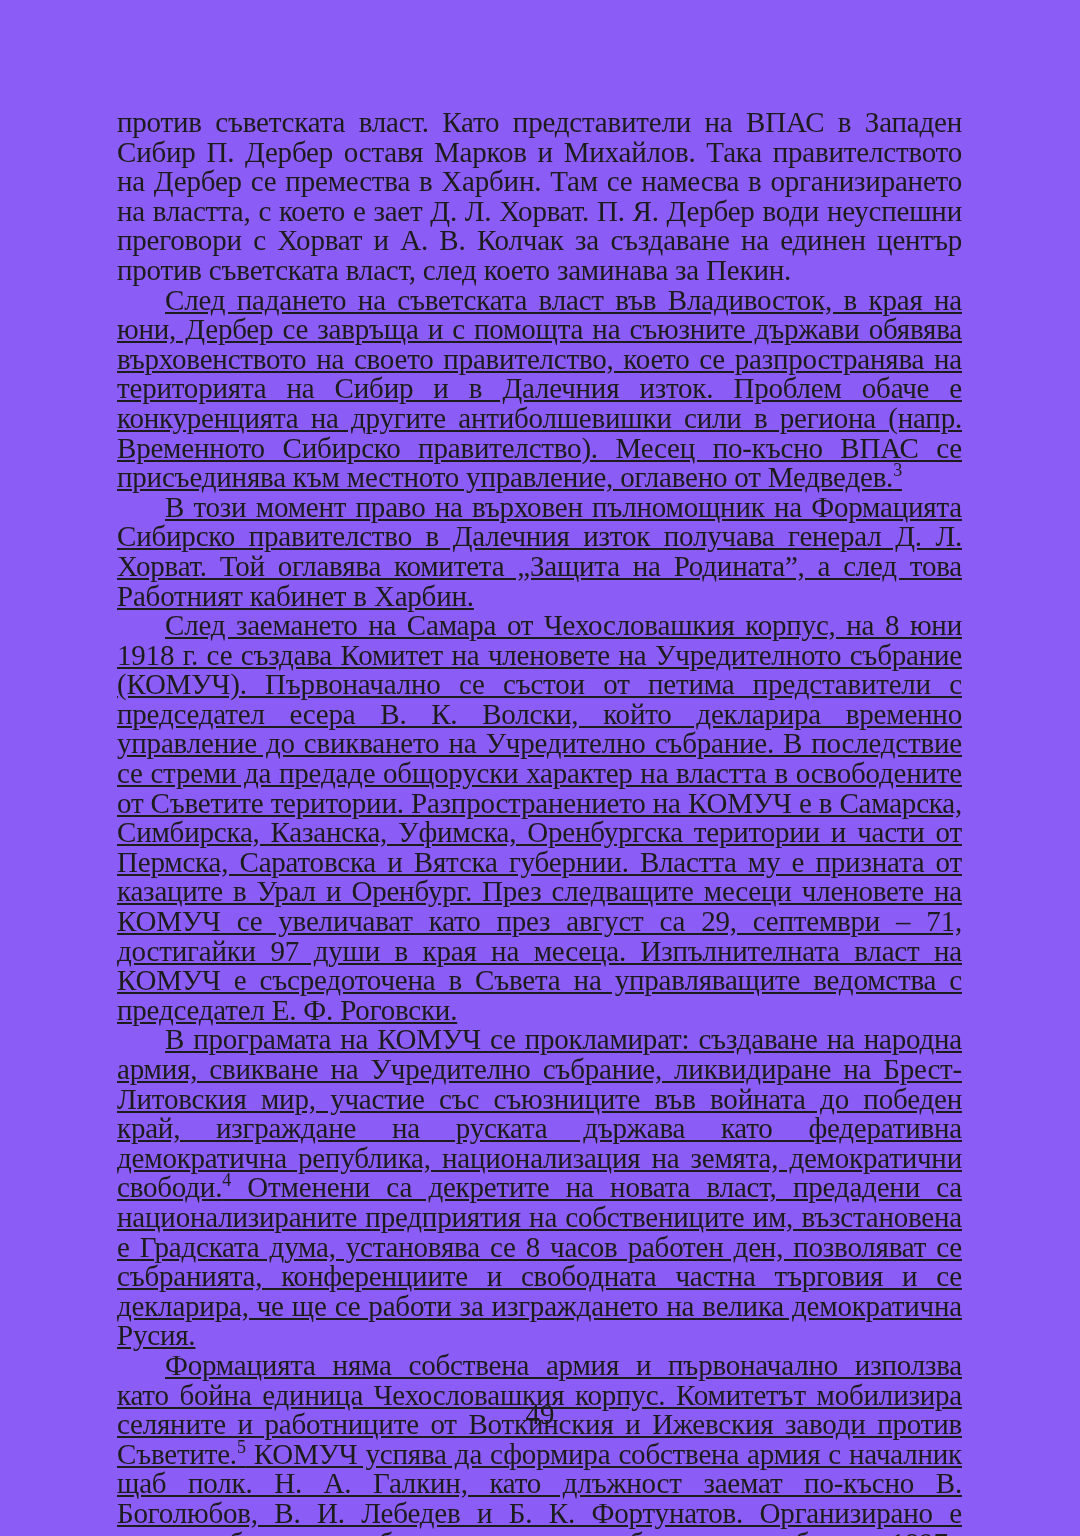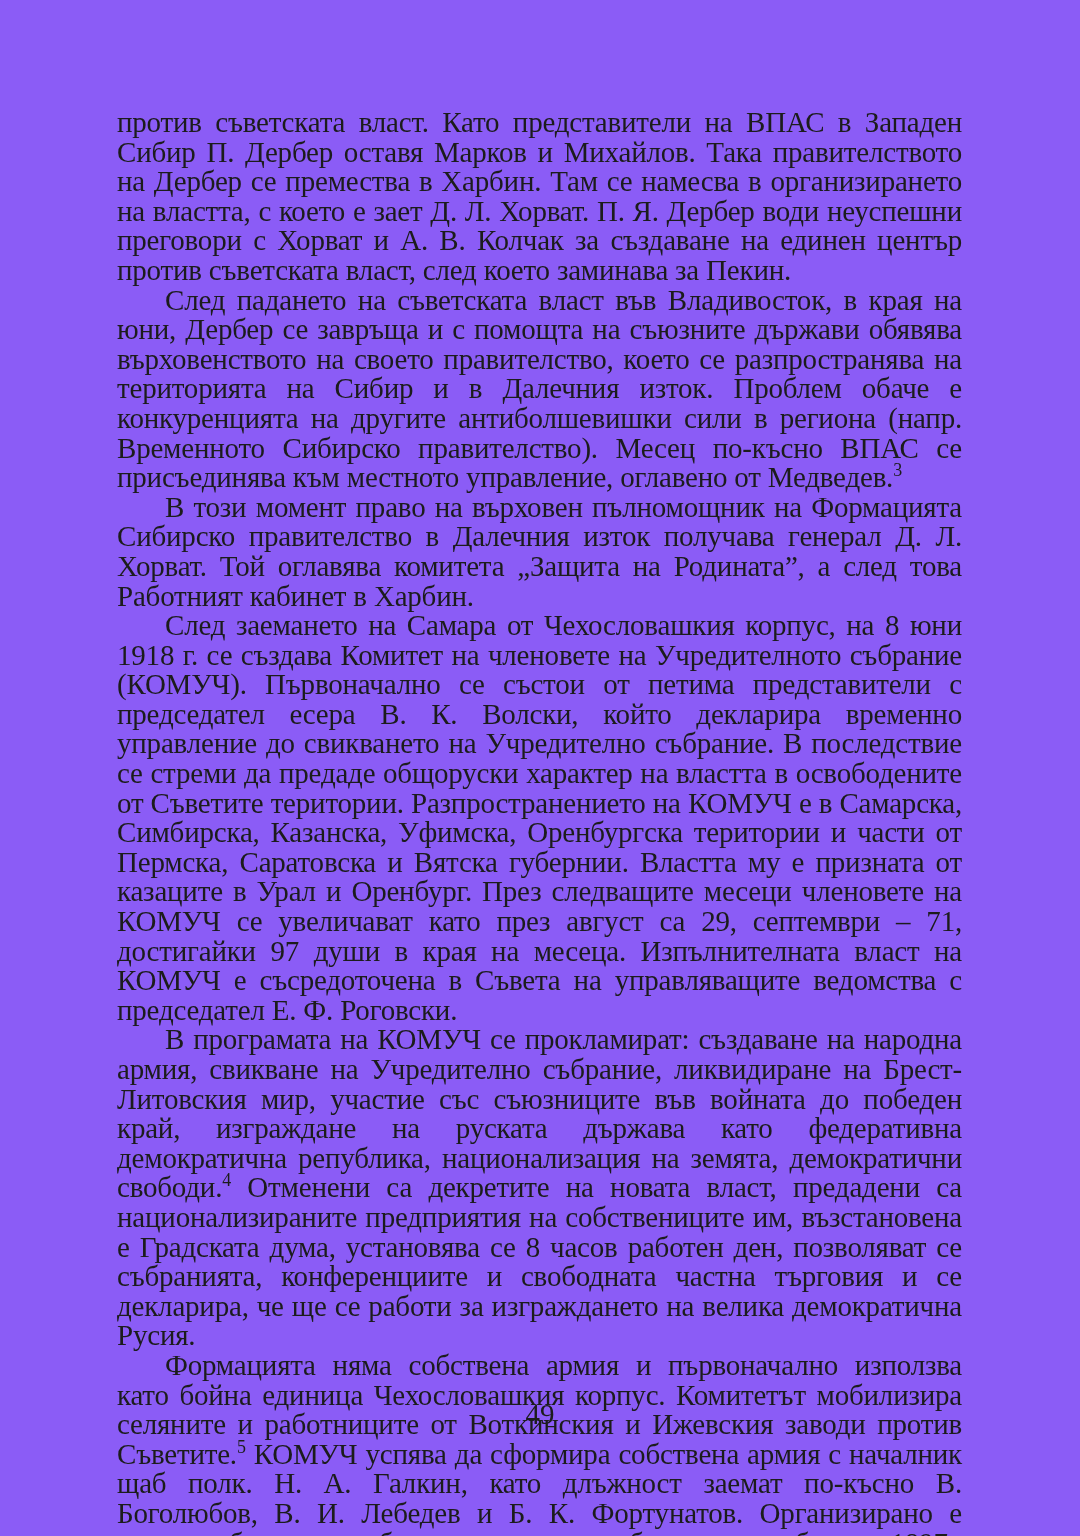--- a/index.html
+++ b/index.html
@@ -27,20 +27,21 @@
     line-height: 29.6px;
     text-align: justify;
     letter-spacing: -0.2px;
   }
   .para {
     margin: 0;
     padding: 0;
   }
   .para.indent {
     text-indent: 48px;
+    text-decoration: underline;
   }
   .para sup {
     font-size: 0.62em;
     line-height: 0;
     vertical-align: super;
   }
   .page-footer {
     position: absolute;
     left: 0;
     top: 1398px;

